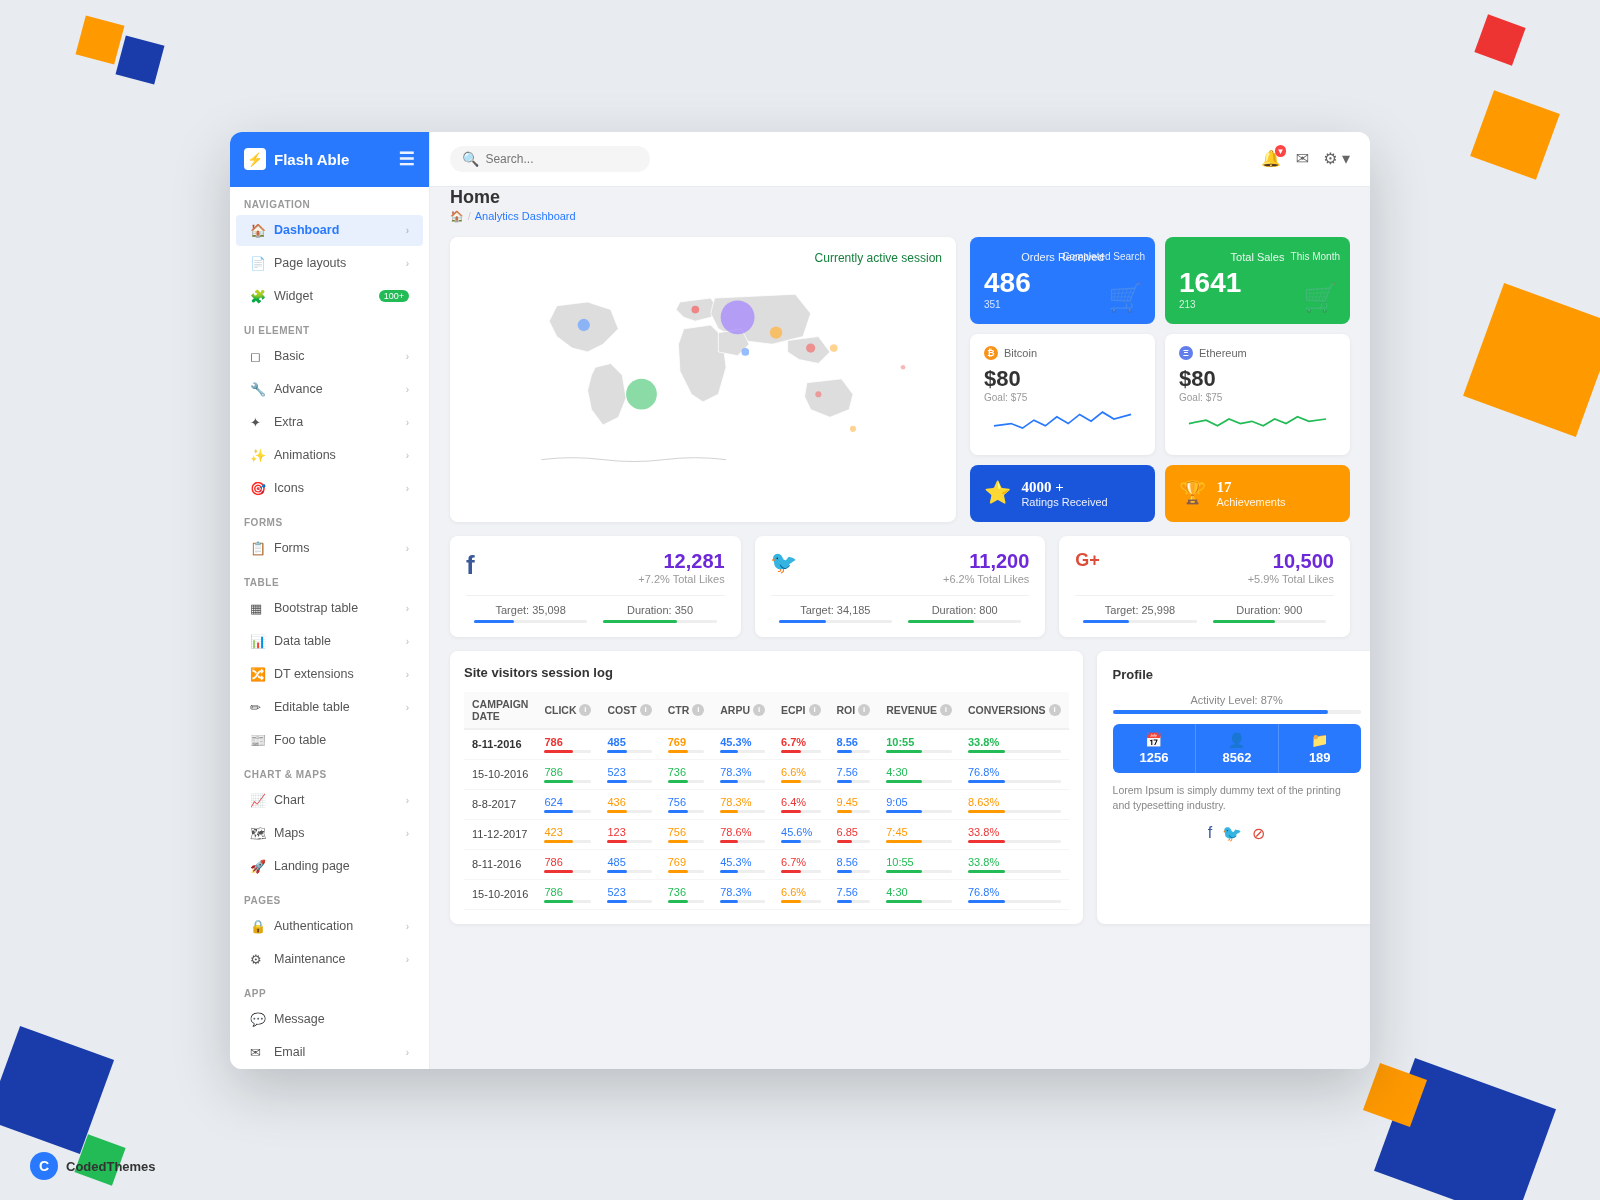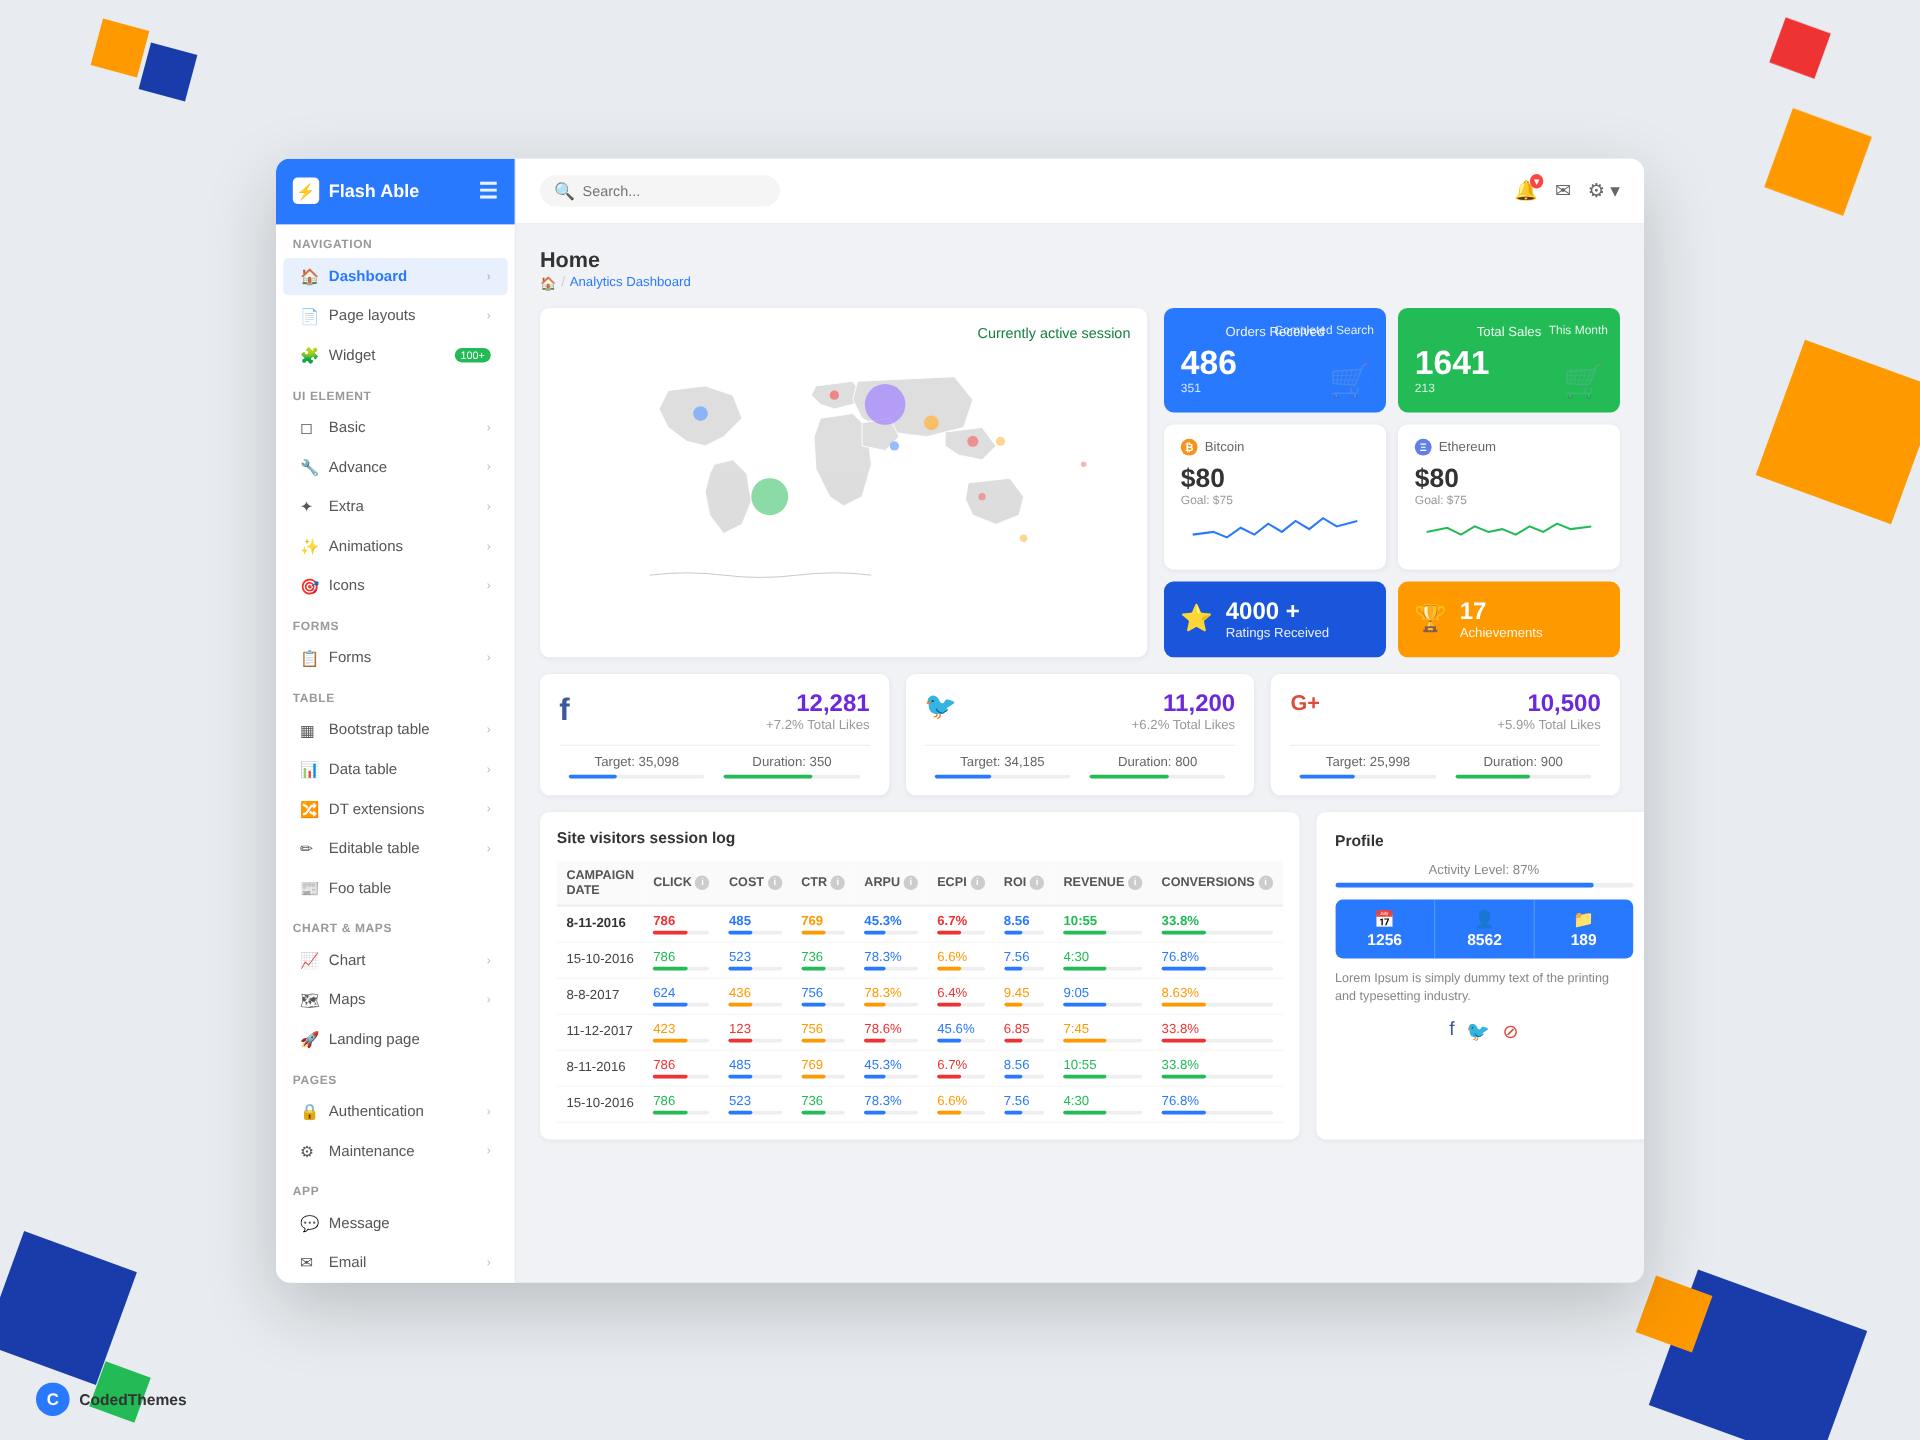--- a/index.html
+++ b/index.html
@@ -143,21 +143,21 @@
     .topbar-icon { color: #666; font-size: 16px; cursor: pointer; position: relative; }
     .topbar-icon-badge {
       position: absolute; top: -4px; right: -4px;
       background: #f44; color: #fff;
       font-size: 9px; padding: 1px 3px; border-radius: 8px;
     }
 
     
     .page-content {
       flex: 1;
-      padding: 20px 20px;
+      padding: 0 20px;
       overflow-y: auto;
     }
 
     .page-header { margin-bottom: 14px; }
     .page-title { font-size: 18px; font-weight: 600; color: #333; }
     .breadcrumb {
       font-size: 11px; color: #999;
       display: flex; align-items: center; gap: 4px; margin-top: 2px;
     }
     .breadcrumb-sep { color: #ccc; }
@@ -232,21 +232,21 @@
       color: #fff;
       display: flex;
       align-items: center;
       gap: 10px;
       cursor: pointer;
     }
     .action-card.blue-dark { background: #1a56db; }
     .action-card.orange { background: #f90; }
     .action-card-icon { font-size: 22px; }
     .action-card-text { font-size: 11px; opacity: 0.9; }
-    .action-card-value { font-size: 20px; font-weight: 700; }
+    .action-card-value { font-size: 15px; font-weight: 700; font-family: Liberation Serif, serif; }
 
     
     .social-row {
       display: grid;
       grid-template-columns: 1fr 1fr 1fr;
       gap: 14px;
       margin-bottom: 14px;
     }
     .social-card {
       background: #fff;

